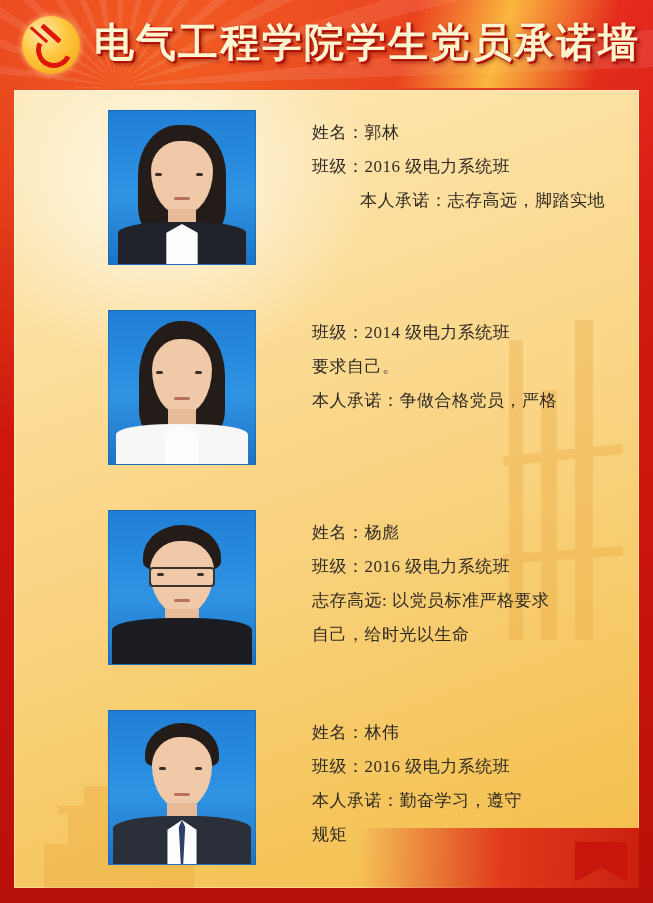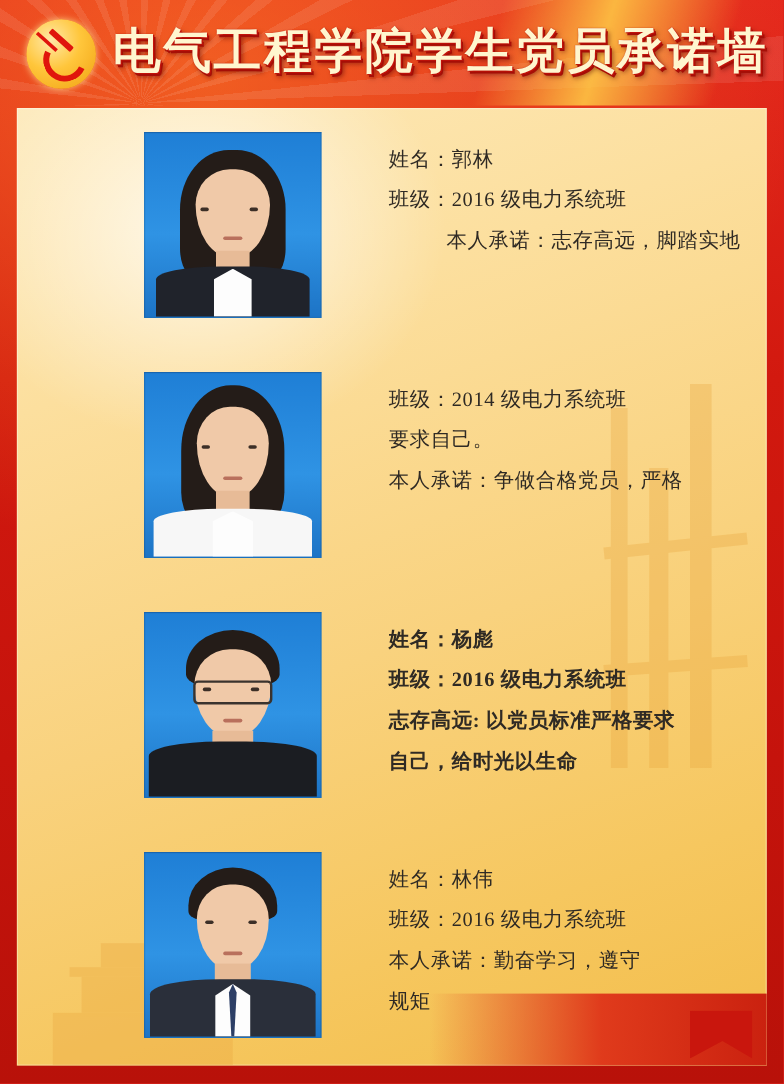--- a/index.html
+++ b/index.html
@@ -171,21 +171,21 @@
     position: absolute;
     right: 12px; bottom: 6px;
     width: 52px; height: 40px;
     background: #c9160d;
     clip-path: polygon(0 0, 100% 0, 100% 100%, 52% 64%, 0 100%);
   }
 
   
   .entries {
     position: absolute;
-    left: 16px; top: 0;
+    left: 4px; top: 0;
     width: 573px; height: 798px;
   }
   .entry {
     position: absolute;
     left: 90px;
     width: 520px;
     display: flex;
     align-items: flex-start;
   }
   .photo {
@@ -352,21 +352,21 @@
           <div class="body" style="width:132px; height:40px; background:#f7f7f7;"></div>
           <div class="shirt" style="width:60px; height:38px;"></div>
         </div>
         <div class="info">
           <div class="line">班级：2014 级电力系统班</div>
           <div class="line">要求自己。</div>
           <div class="line">本人承诺：争做合格党员，严格</div>
         </div>
       </div>
 
-      <div class="entry" style="top:420px;font-weight:bold;">
+      <div class="entry" style="top:420px;">
         <div class="photo">
           <div class="hair" style="top:14px; width:78px; height:46px; border-radius:50% 50% 20% 20% / 70% 70% 20% 20%;"></div>
           <div class="face" style="top:30px; width:64px; height:74px;"></div>
           <div class="glasses" style="top:56px; width:62px; height:16px; border-radius:4px;"></div>
           <div class="eye" style="left:48px; top:62px;"></div>
           <div class="eye" style="left:88px; top:62px;"></div>
           <div class="mouth" style="top:88px;"></div>
           <div class="neck" style="top:98px; width:34px; height:22px;"></div>
           <div class="body" style="width:140px; height:46px; background:#1b1d22;"></div>
         </div>

